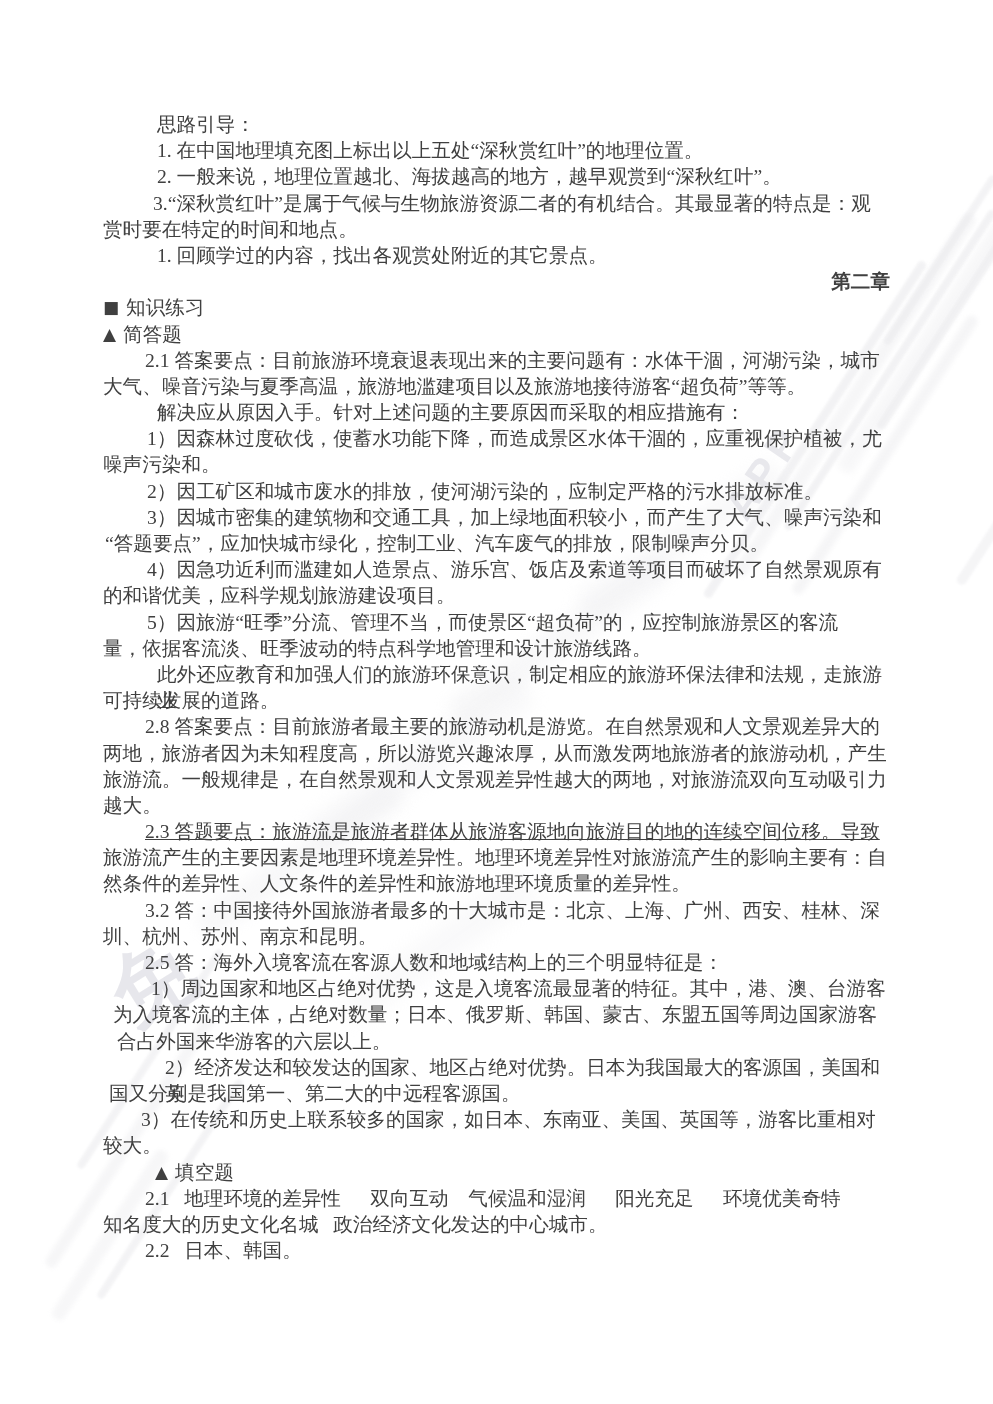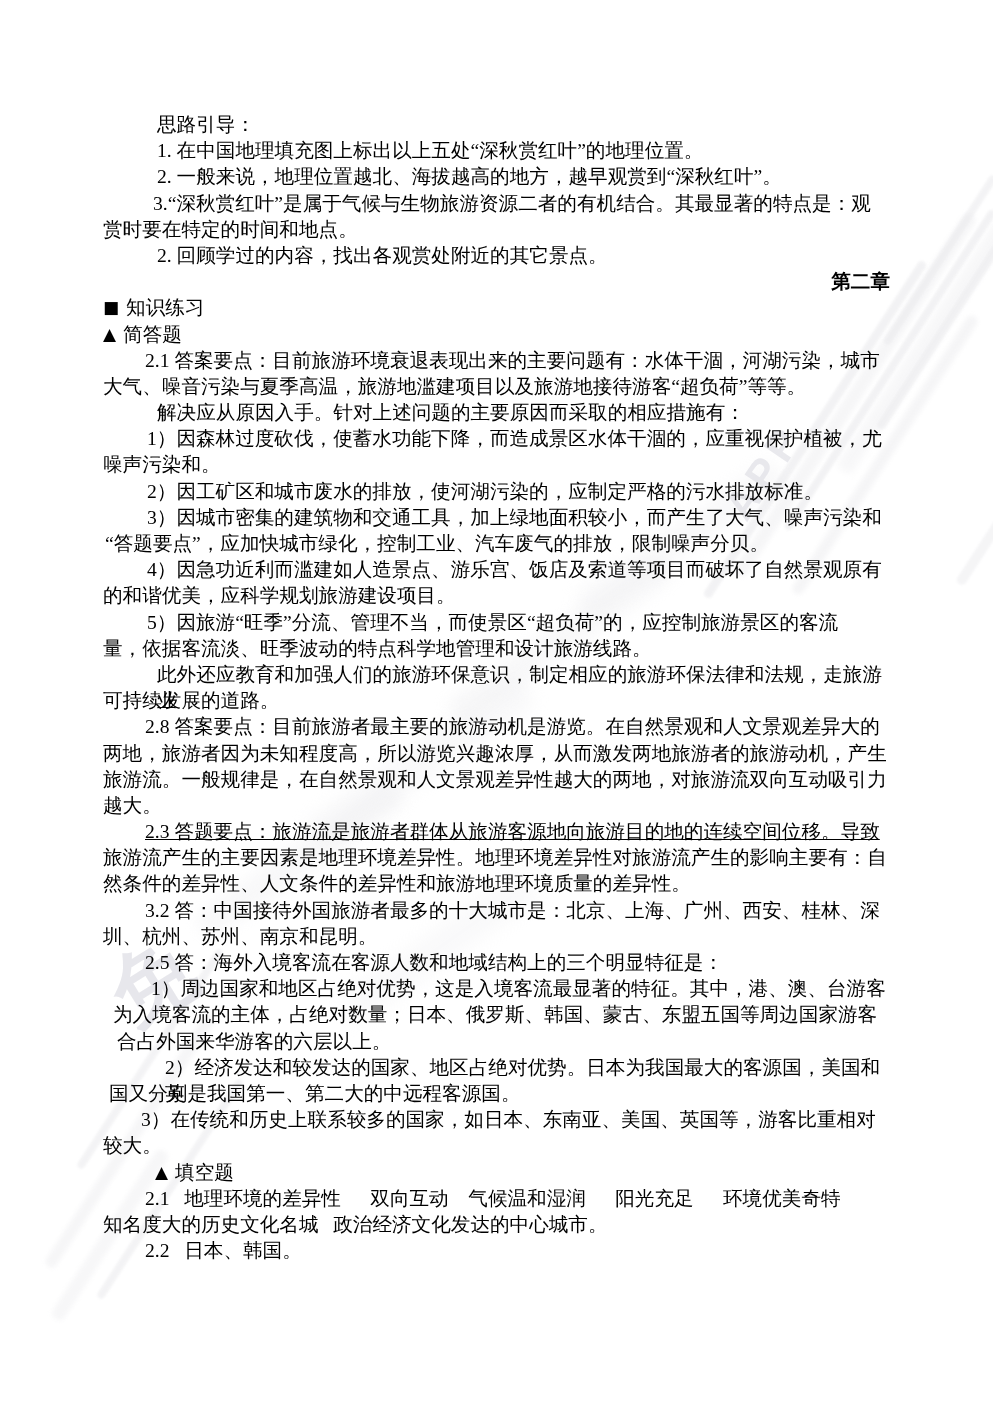--- a/index.html
+++ b/index.html
@@ -71,27 +71,27 @@
       <div class="wm-stripe" style="left: 40px; top: 1185px; width: 260px; height: 8px; background: rgb(233, 233, 236); opacity: 0.5; transform: rotate(-57deg); filter: blur(1px);"></div>
       <div class="wm-stripe" style="left: 10px; top: 1228px; width: 200px; height: 14px; background: rgb(233, 233, 236); opacity: 0.35; transform: rotate(-57deg); filter: blur(2px);"></div>
       <div class="wm-stripe" style="left: 180px; top: 845px; width: 240px; height: 30px; background: rgb(233, 233, 236); opacity: 0.3; transform: rotate(-35deg); filter: blur(7px);"></div>
       <div class="wm-stripe" style="left: 290px; top: 745px; width: 260px; height: 36px; background: rgb(233, 233, 236); opacity: 0.28; transform: rotate(-35deg); filter: blur(8px);"></div>
       <div class="wm-stripe" style="left: 430px; top: 625px; width: 260px; height: 30px; background: rgb(233, 233, 236); opacity: 0.3; transform: rotate(-35deg); filter: blur(7px);"></div>
       <div class="wm-stripe" style="left: 560px; top: 525px; width: 240px; height: 30px; background: rgb(233, 233, 236); opacity: 0.28; transform: rotate(-35deg); filter: blur(8px);"></div>
       <div class="wm-stripe" style="left: 330px; top: 930px; width: 220px; height: 34px; background: rgb(233, 233, 236); opacity: 0.25; transform: rotate(-35deg); filter: blur(9px);"></div>
       <div class="wm-frag" style="left: 112px; top: 928px; font-size: 82px; color: rgb(224, 224, 230); opacity: 0.75; transform: rotate(-32deg);">免</div>
       <div class="wm-frag" style="left: 712px; top: 448px; font-size: 42px; color: rgb(224, 224, 230); opacity: 0.7; transform: rotate(-56deg); letter-spacing: 6px;">APP</div>
     </div>
-  <div class="text-layer" id="text-layer" style="color: #000000;">
+  <div class="text-layer" id="text-layer" style="color: #404040;">
       <div class="line" style="padding-left: 54px;"><span>思路引导：</span></div>
       <div class="line" style="padding-left: 54px;"><span>1. 在中国地理填充图上标出以上五处“深秋赏红叶”的地理位置。</span></div>
       <div class="line" style="padding-left: 54px;"><span>2. 一般来说，地理位置越北、海拔越高的地方，越早观赏到“深秋红叶”。</span></div>
       <div class="line" style="padding-left: 50px;"><span>3.“深秋赏红叶”是属于气候与生物旅游资源二者的有机结合。其最显著的特点是：观</span></div>
       <div class="line"><span>赏时要在特定的时间和地点。</span></div>
-      <div class="line" style="padding-left: 54px;"><span>2. 回顾学过的内容，找出各观赏处附近的其它景点。</span></div>
+      <div class="line" style="padding-left: 54px;"><span>1. 回顾学过的内容，找出各观赏处附近的其它景点。</span></div>
       <div class="line center bold"><span>第二章</span></div>
       <div class="line"><span class="marker">■</span><span>知识练习</span></div>
       <div class="line"><span class="marker">▲</span><span>简答题</span></div>
       <div class="line" style="padding-left: 42px;"><span>2.1 答案要点：目前旅游环境衰退表现出来的主要问题有：水体干涸，河湖污染，城市</span></div>
       <div class="line"><span>大气、噪音污染与夏季高温，旅游地滥建项目以及旅游地接待游客“超负荷”等等。</span></div>
       <div class="line" style="padding-left: 54px;"><span>解决应从原因入手。针对上述问题的主要原因而采取的相应措施有：</span></div>
       <div class="line" style="padding-left: 44px;"><span>1）因森林过度砍伐，使蓄水功能下降，而造成景区水体干涸的，应重视保护植被，尤</span></div>
       <div class="line"><span>噪声污染和。</span></div>
       <div class="line" style="padding-left: 44px;"><span>2）因工矿区和城市废水的排放，使河湖污染的，应制定严格的污水排放标准。</span></div>
       <div class="line" style="padding-left: 44px;"><span>3）因城市密集的建筑物和交通工具，加上绿地面积较小，而产生了大气、噪声污染和</span></div>

